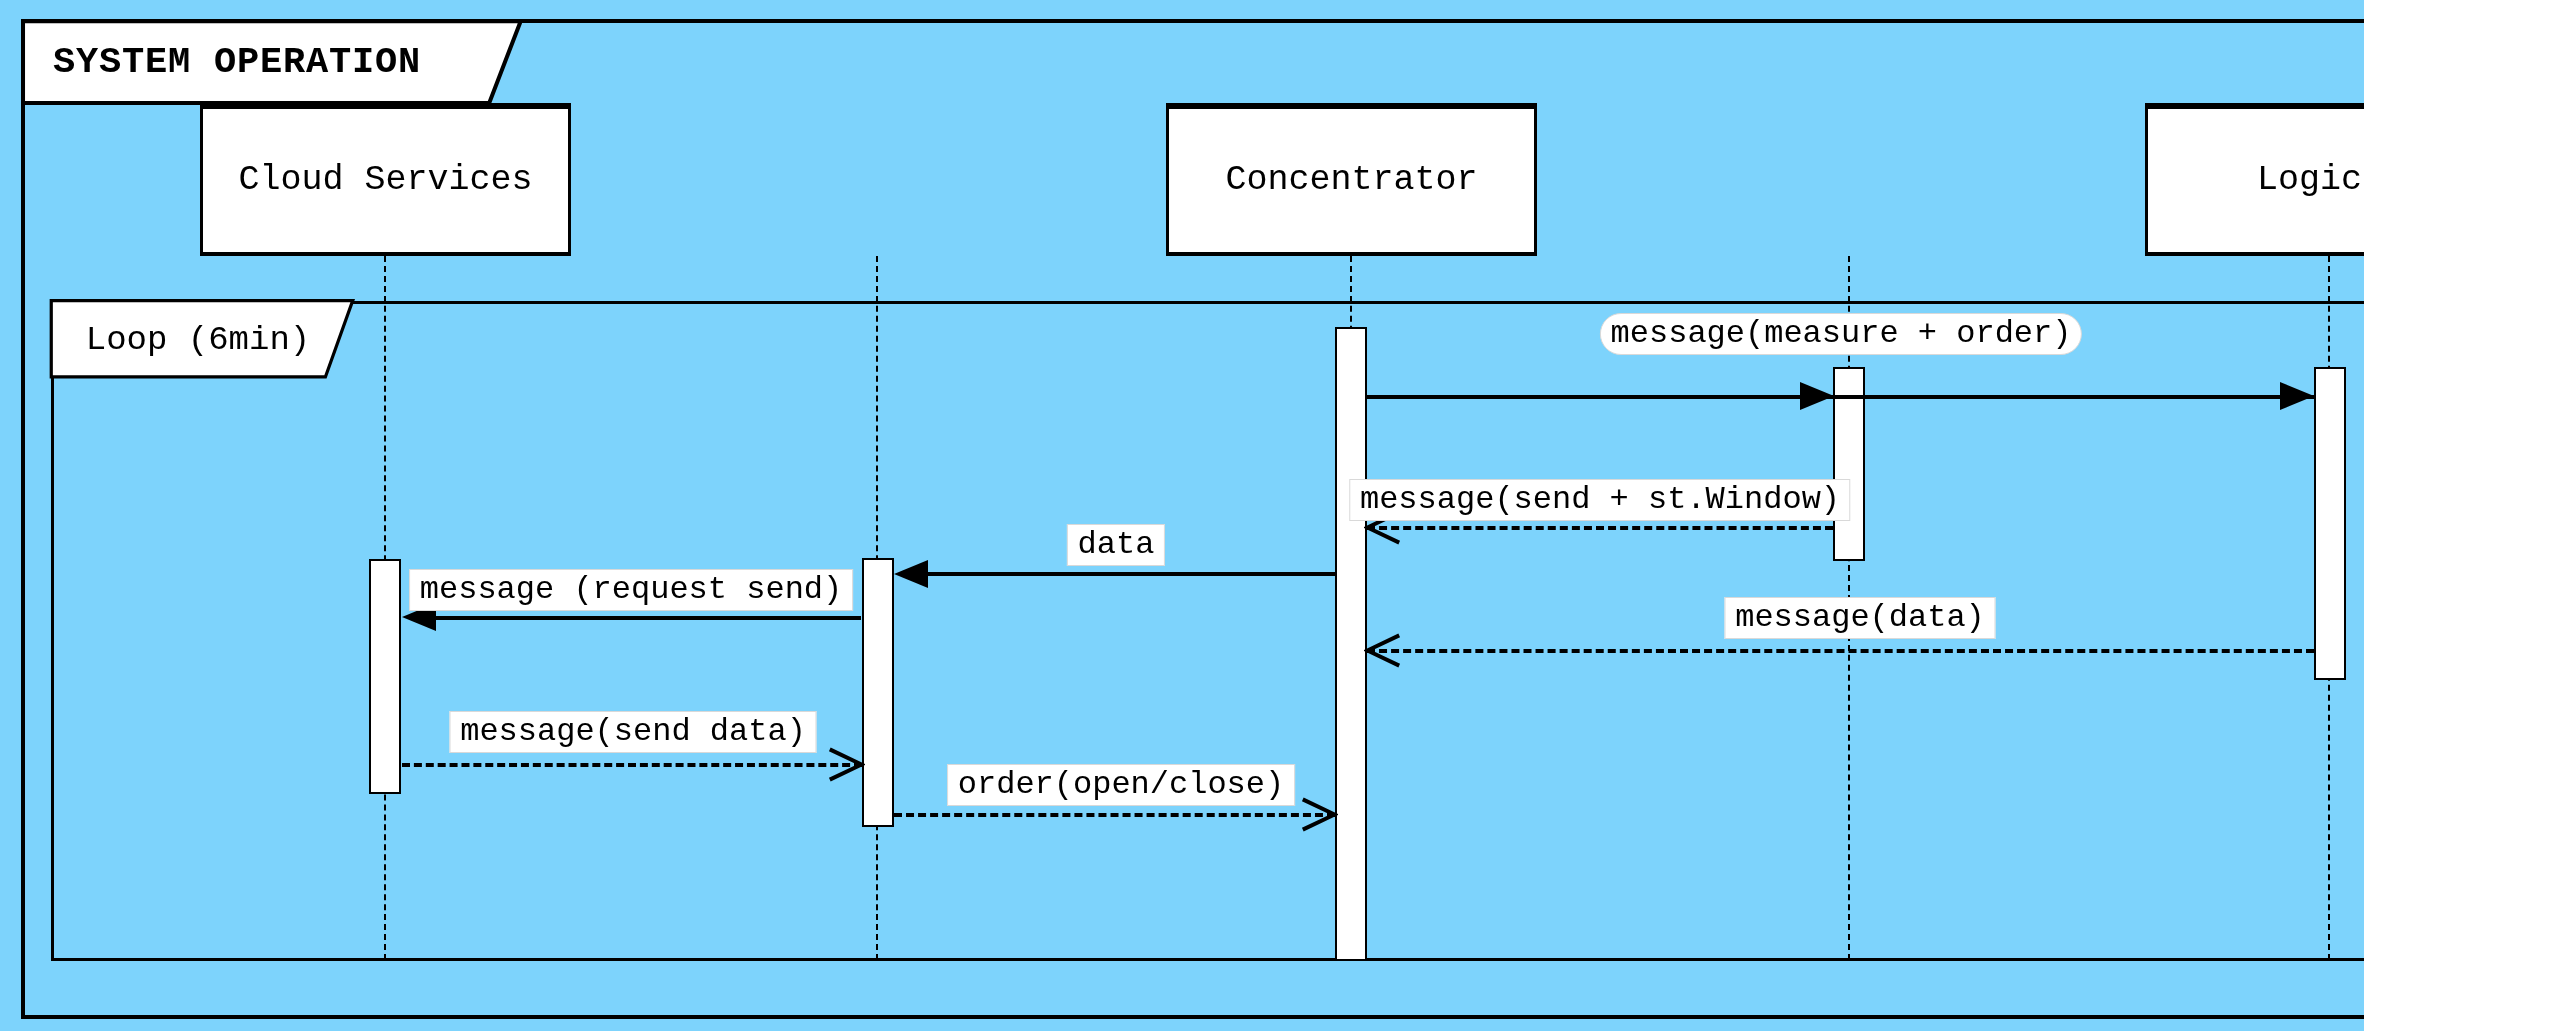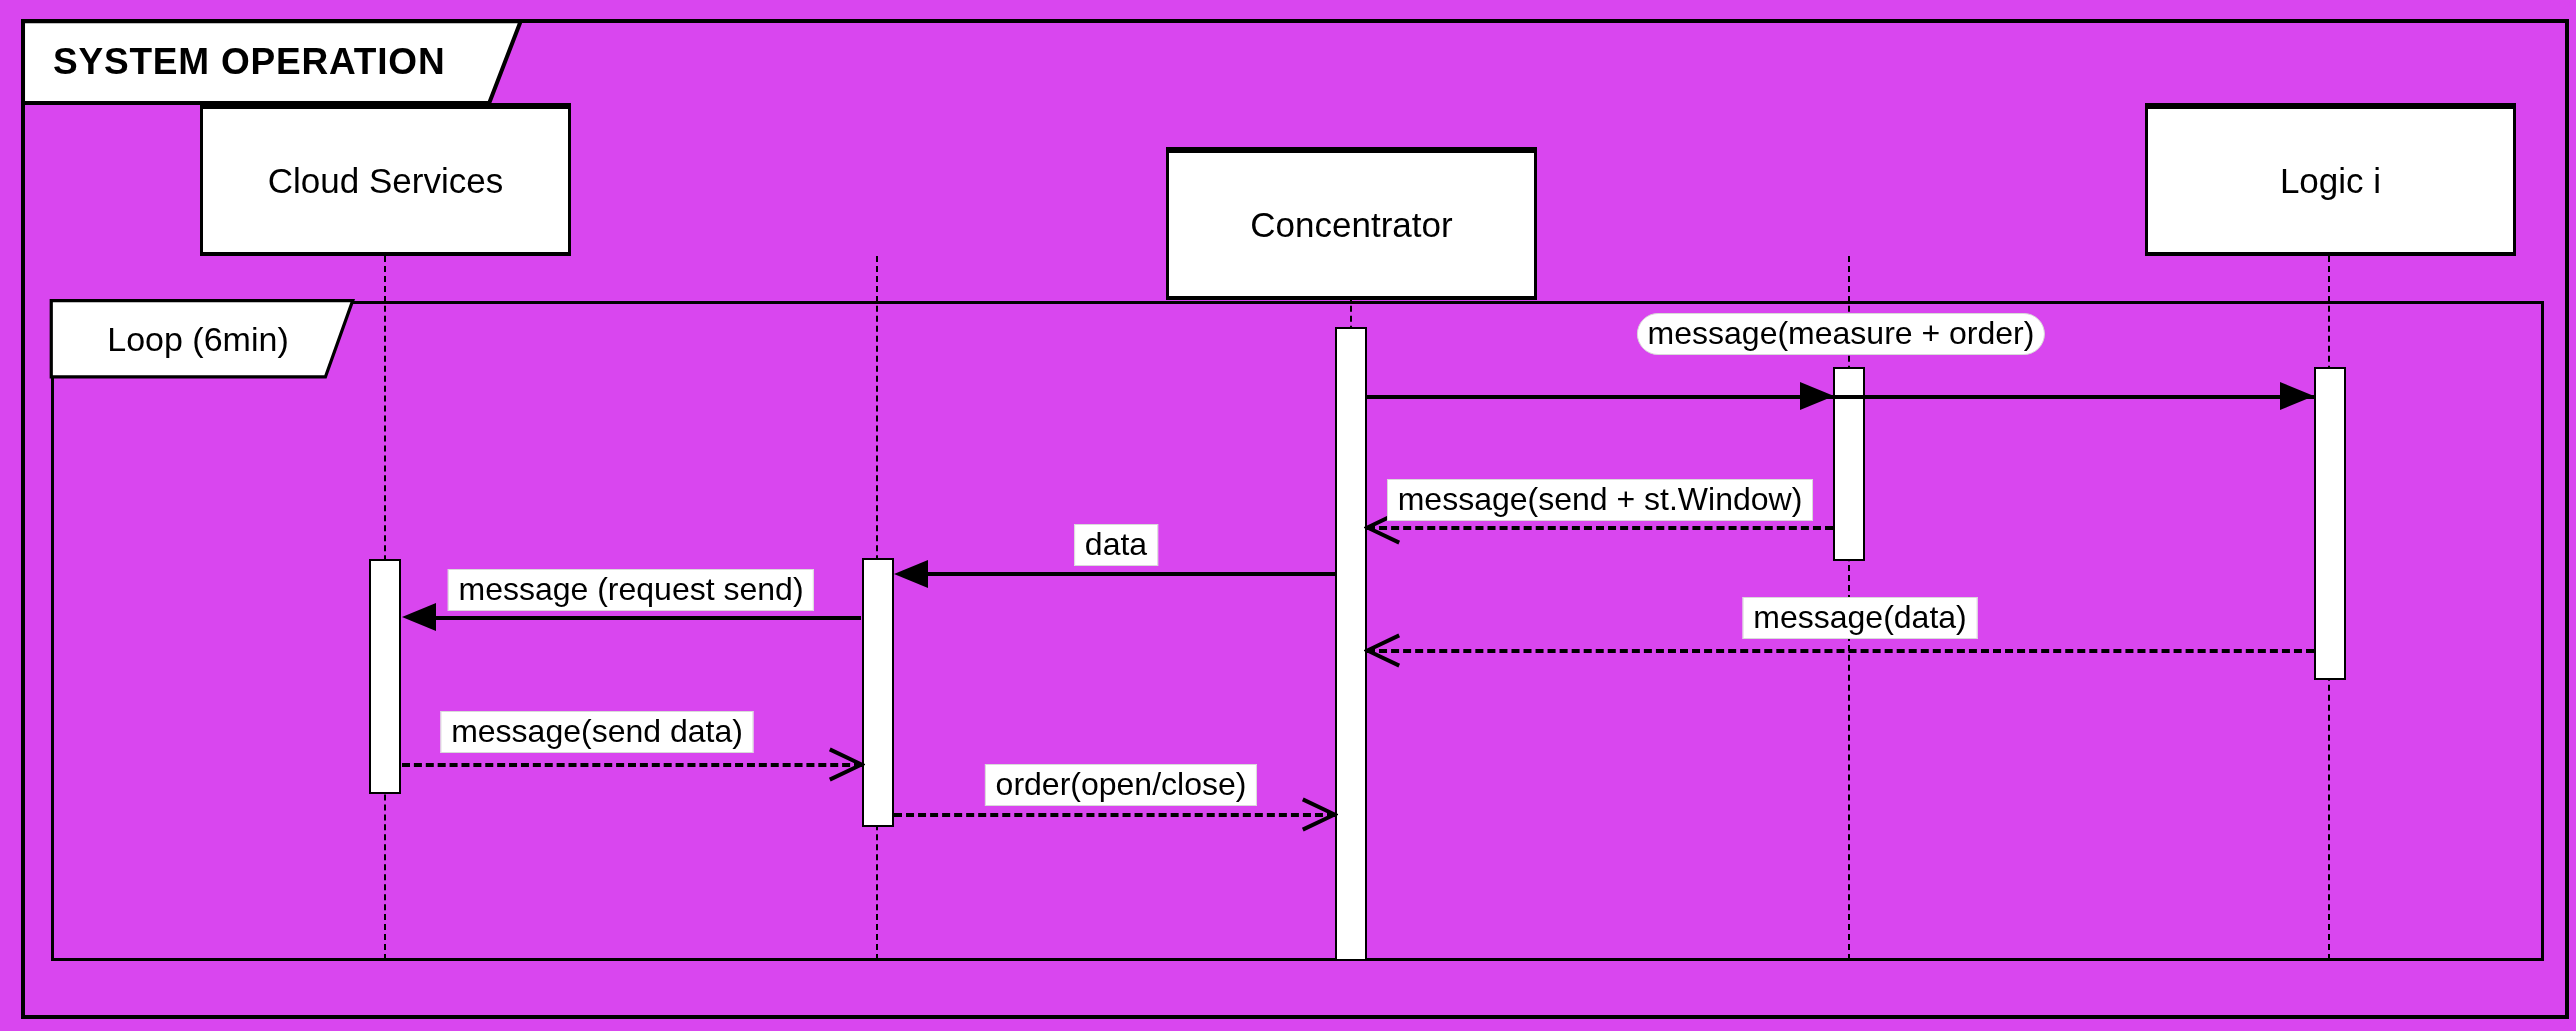--- a/index.html
+++ b/index.html
@@ -1,18 +1,18 @@
 <!DOCTYPE html>
 <html style="font-size:13px"><head>
 <meta charset="utf-8">
 <style>
   html,body{margin:0;padding:0;background:#ffffff;}
   #canvas{
-    position:relative;width:2576px;height:1031px;background:#d946ef;
-    font-family:Liberation Sans, sans-serif;color:#000;
+    position:relative;width:2364px;height:1031px;background:#7dd3fc;
+    font-family:Liberation Mono, monospace;color:#000;
     overflow:hidden;
   }
   .abs{position:absolute;}
   
   .frame{border:4px solid #000;box-sizing:border-box;background:transparent;}
   
   svg.pent{display:block;}
   .title-text{
     display:flex;align-items:center;font-weight:bold;font-size:37px;letter-spacing:0.8px;
   }
@@ -93,26 +93,26 @@
   <div class="abs dline" style="left:1367px;top:649px;width:947px;"></div>
   <svg class="abs" style="left:1364px;top:633px;" width="37" height="35" viewBox="0 0 46 44">
     <polyline points="44,3 4,22 44,41" fill="none" stroke="#000" stroke-width="5"></polyline>
   </svg>
   <div class="abs mlabel" style="left:1841px;top:597px;margin-left:19px;">message(data)</div>
 
   <div class="abs dline" style="left:402px;top:763px;width:460px;"></div>
   <svg class="abs" style="left:828px;top:747px;" width="37" height="35" viewBox="0 0 46 44">
     <polyline points="2,3 42,22 2,41" fill="none" stroke="#000" stroke-width="5"></polyline>
   </svg>
-  <div class="abs mlabel" style="left:597px;top:711px;">message(send data)</div>
+  <div class="abs mlabel" style="left:633px;top:711px;">message(send data)</div>
 
   <div class="abs dline" style="left:894px;top:813px;width:441px;"></div>
   <svg class="abs" style="left:1301px;top:797px;" width="37" height="35" viewBox="0 0 46 44">
     <polyline points="2,3 42,22 2,41" fill="none" stroke="#000" stroke-width="5"></polyline>
   </svg>
   <div class="abs mlabel" style="left:1121px;top:764px;">order(open/close)</div>
 
   <div class="abs pbox" style="left:200px;top:103px;width:371px;height:153px;">Cloud Services</div>
-  <div class="abs pbox" style="left:1166px;top:103px;width:371px;height:153px;margin-top:44px;">Concentrator</div>
+  <div class="abs pbox" style="left:1166px;top:103px;width:371px;height:153px;">Concentrator</div>
   <div class="abs pbox" style="left:2145px;top:103px;width:371px;height:153px;">Logic i</div>
 
 </div>
 
 
 </body></html>

